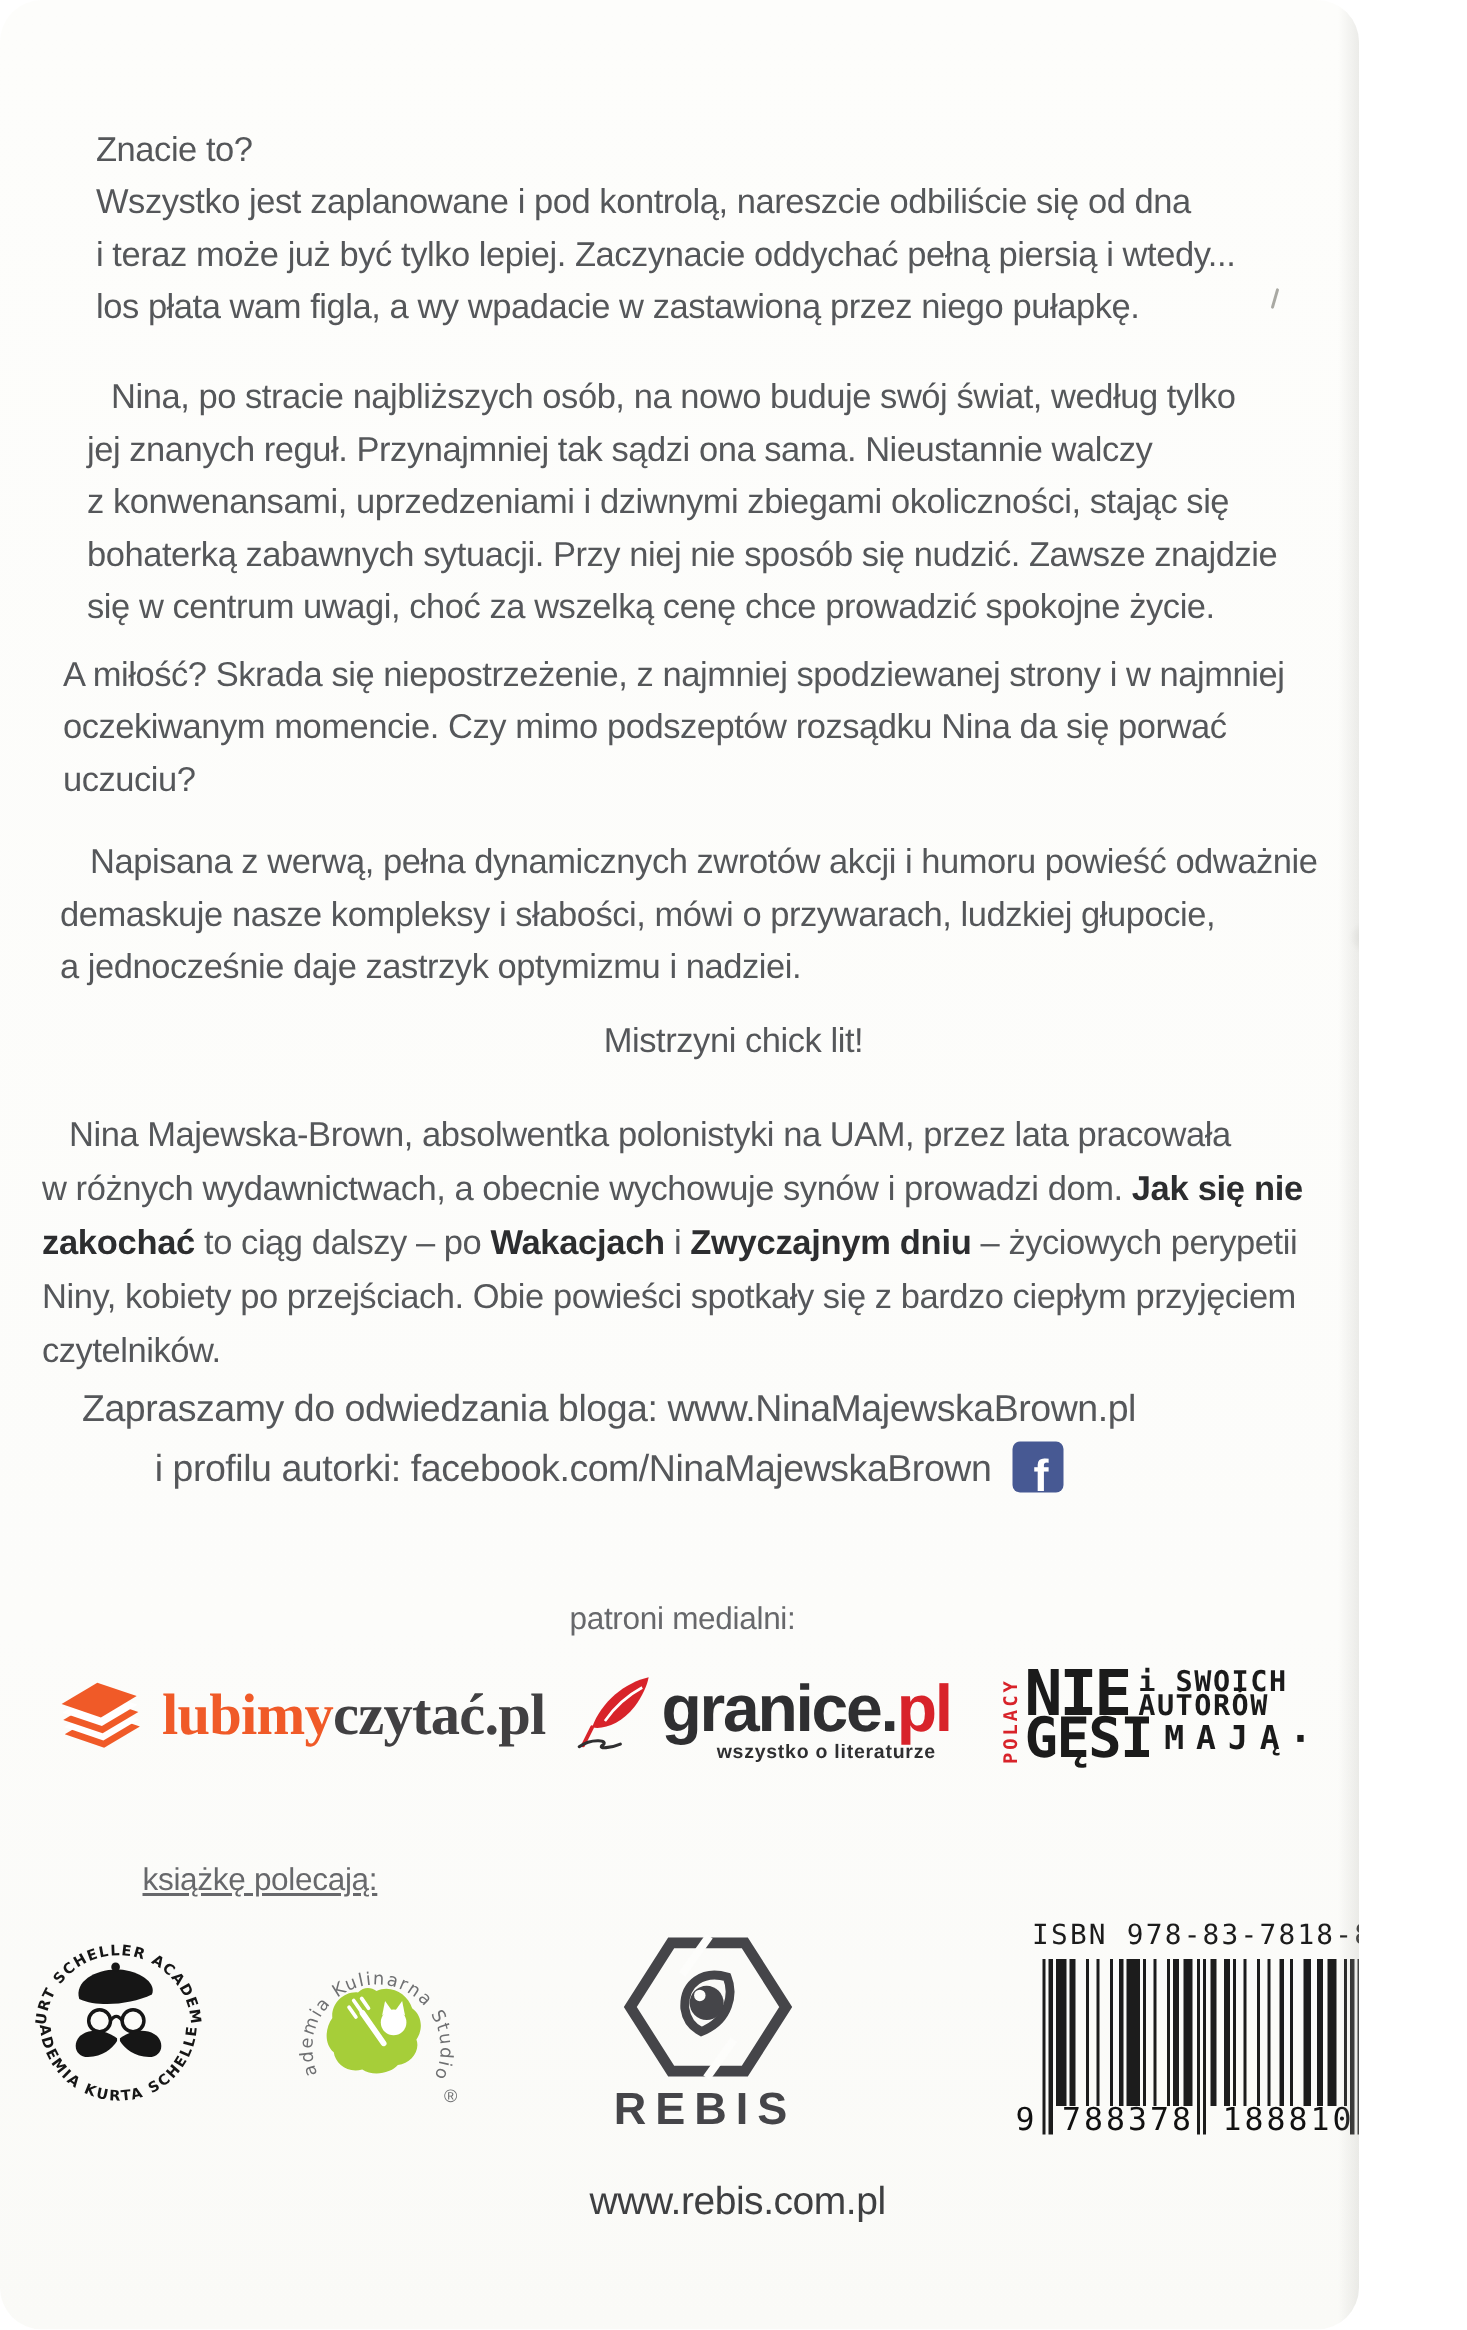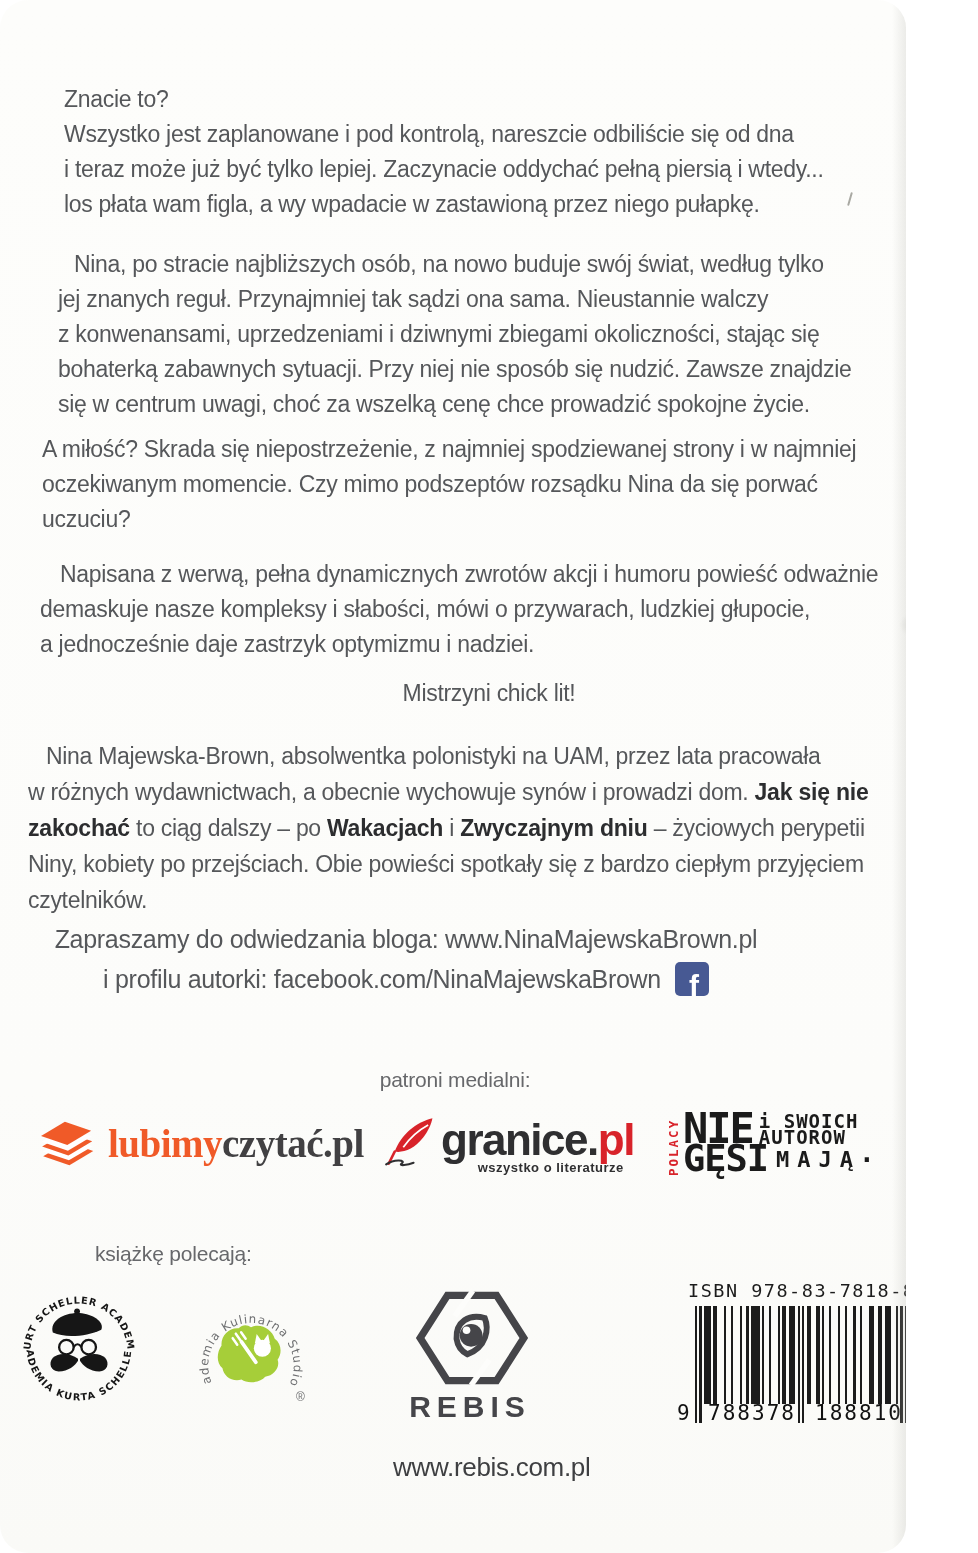--- a/index.html
+++ b/index.html
@@ -26,21 +26,21 @@
   #fb-line   { top:962px; left:0; width:812px; text-align:center; font-size:25px; white-space:normal; }
   #fb-icon {
     display:inline-block; width:34px; height:34px; border-radius:5px;
     background:#475993; color:#fff; vertical-align:middle; margin-left:14px;
     position:relative; top:-2px; overflow:hidden; text-align:center;
   }
   #fb-icon span { font-weight:bold; font-size:30px; line-height:30px; display:inline-block; transform:translate(2px,8px); }
   
   .section-heading { position:absolute; font-size:21px; color:#67686b; letter-spacing:-0.2px; }
   #patrons-heading { top:1068px; left:0; width:910px; text-align:center; }
-  #recommend-heading { top:1242px; left:95px; }
+  #recommend-heading { top:1242px; left:95px;text-decoration:underline; }
   
   #lubimy { position:absolute; top:1114px; left:36px; display:flex; align-items:center; gap:10px; }
   #lubimy .wordmark { font-family:"Liberation Serif", serif; font-size:39px; font-weight:bold; letter-spacing:-0.5px; }
   #lubimy .w1 { color:#f05a28; }
   #lubimy .w2 { color:#414042; }
   #granice { position:absolute; top:1112px; left:381px; display:flex; align-items:flex-start; }
   #granice .txt { display:flex; flex-direction:column; }
   #granice .name { font-size:44px; font-weight:bold; letter-spacing:-1.5px; color:#2f2f31; line-height:44px; margin-top:6px; }
   #granice .name .pl { color:#d8232a; }
   #granice .tagline { font-size:13px; font-weight:bold; color:#2f2f31; letter-spacing:0.5px; align-self:flex-end; margin-right:10px; margin-top:-2px; }

